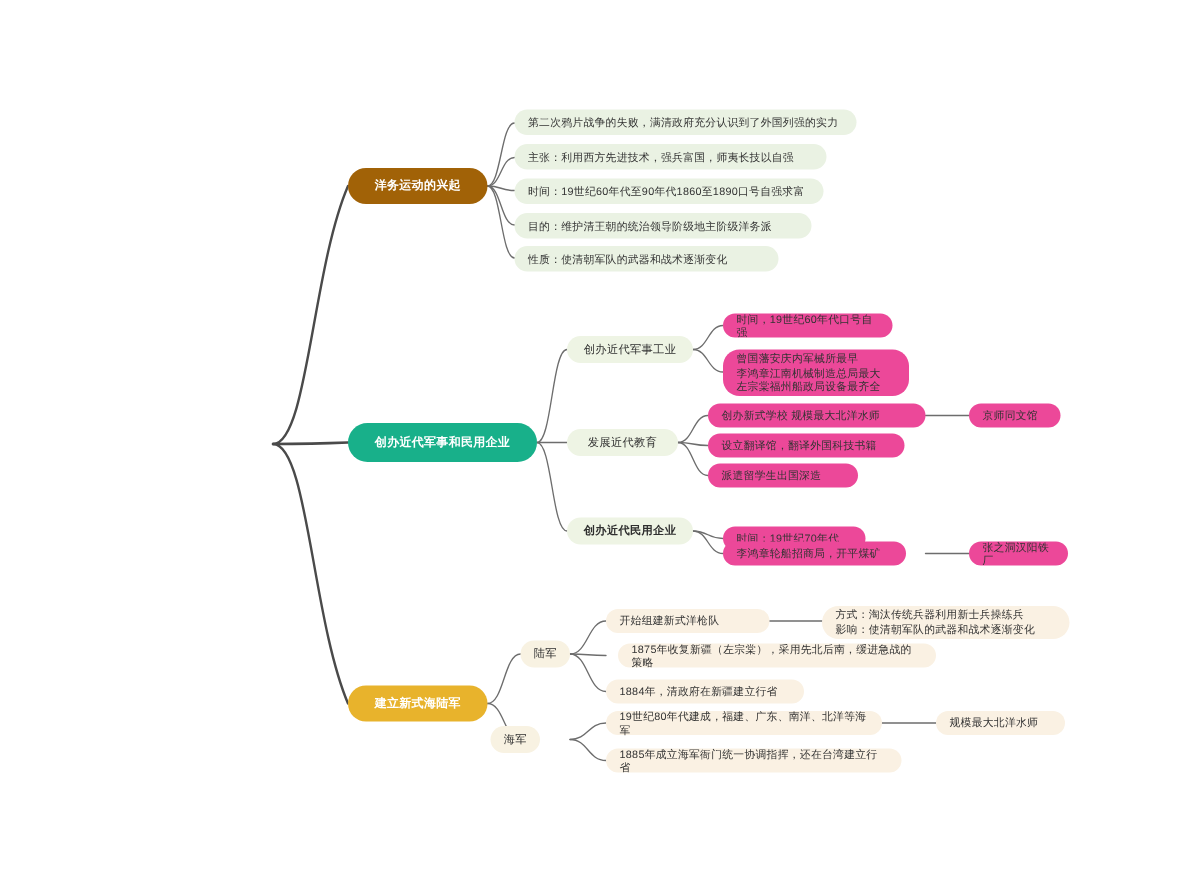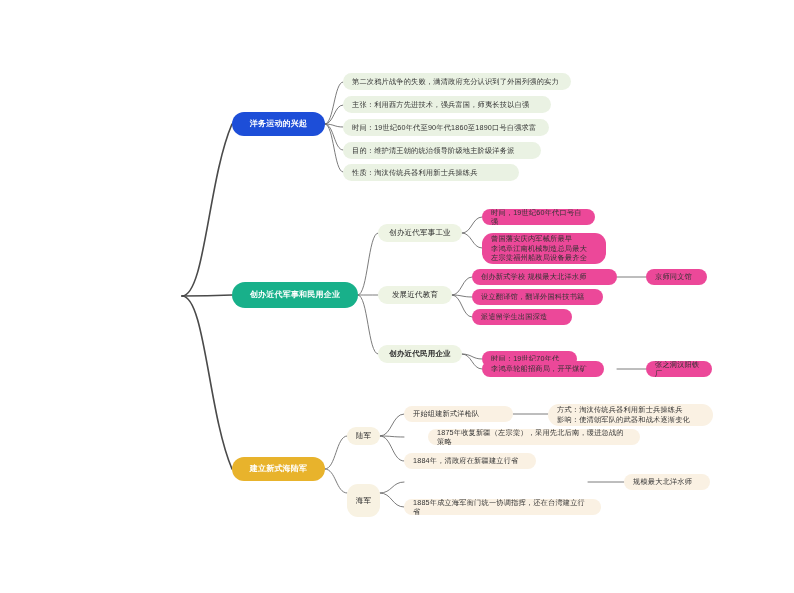--- a/index.html
+++ b/index.html
@@ -49,21 +49,21 @@
     line-height: 1.45;
   }
   
   .branch {
     color: #ffffff;
     border-radius: 16px;
     font-size: 8px;
     font-weight: 700;
     padding: 5px 8px;
   }
-  .branch.green  { background: #1d4ed8; }
+  .branch.green  { background: #a16207; }
   .branch.teal   { background: #18b08a; }
   .branch.yellow { background: #e8b32c; }
   
   .sub {
     border-radius: 11px;
     font-size: 7.5px;
     font-weight: 400;
     padding: 4px 8px;
     color: #2f2f2f;
   }
@@ -144,21 +144,21 @@
   <div class="node leaf green" style="left:343px; top:96px; width:208px; height:17px;">
     <span>主张：利用西方先进技术，强兵富国，师夷长技以自强</span>
   </div>
   <div class="node leaf green" style="left:343px; top:119px; width:206px; height:17px;">
     <span>时间：19世纪60年代至90年代1860至1890口号自强求富</span>
   </div>
   <div class="node leaf green" style="left:343px; top:142px; width:198px; height:17px;">
     <span>目的：维护清王朝的统治领导阶级地主阶级洋务派</span>
   </div>
   <div class="node leaf green" style="left:343px; top:164px; width:176px; height:17px;">
-    <span>性质：淘汰传统兵器利用新士兵操练兵</span>
+    <span>性质：使清朝军队的武器和战术逐渐变化</span>
   </div>
 
   <div class="node branch teal" style="left:232px; top:282px; width:126px; height:26px;">
     <span>创办近代军事和民用企业</span>
   </div>
 
   <div class="node sub green" style="left:378px; top:224px; width:84px; height:18px;">
     <span>创办近代军事工业</span>
   </div>
   <div class="node sub green" style="left:378px; top:286px; width:74px; height:18px;">
@@ -200,38 +200,41 @@
     <span>张之洞汉阳铁厂</span>
   </div>
 
   <div class="node branch yellow" style="left:232px; top:457px; width:93px; height:24px;">
     <span>建立新式海陆军</span>
   </div>
 
   <div class="node sub yellow" style="left:347px; top:427px; width:33px; height:18px;">
     <span>陆军</span>
   </div>
-  <div class="node sub yellow" style="left:347px; top:484px; width:33px; height:33px;">
+  <div class="node sub yellow" style="left:327px; top:484px; width:33px; height:18px;">
     <span>海军</span>
   </div>
 
   <div class="node leaf yellow" style="left:404px; top:406px; width:109px; height:16px;">
     <span>开始组建新式洋枪队</span>
   </div>
   <div class="node leaf yellow multiline" style="left:548px; top:404px; width:165px; height:22px;">
     <span>方式：淘汰传统兵器利用新士兵操练兵
 影响：使清朝军队的武器和战术逐渐变化</span>
   </div>
-  <div class="node leaf yellow" style="left:428px; top:429px; width:212px; height:16px;justify-content:flex-end;">
+  <div class="node leaf yellow" style="left:412px; top:429px; width:212px; height:16px;justify-content:flex-end;">
     <span>1875年收复新疆（左宗棠），采用先北后南，缓进急战的策略</span>
   </div>
   <div class="node leaf yellow" style="left:404px; top:453px; width:132px; height:16px;">
     <span>1884年，清政府在新疆建立行省</span>
   </div>
 
+  <div class="node leaf yellow" style="left:404px; top:474px; width:184px; height:16px;">
+    <span>19世纪80年代建成，福建、广东、南洋、北洋等海军</span>
+  </div>
   <div class="node leaf yellow" style="left:624px; top:474px; width:86px; height:16px;">
     <span>规模最大北洋水师</span>
   </div>
   <div class="node leaf yellow" style="left:404px; top:499px; width:197px; height:16px;">
     <span>1885年成立海军衙门统一协调指挥，还在台湾建立行省</span>
   </div>
 
 </div>
 
 </body></html>

